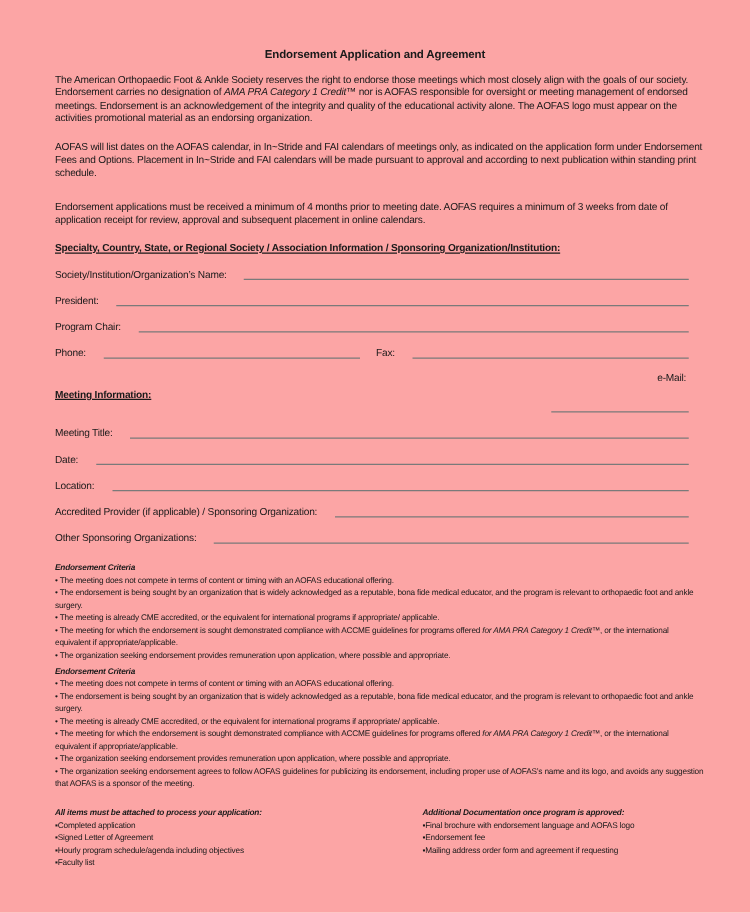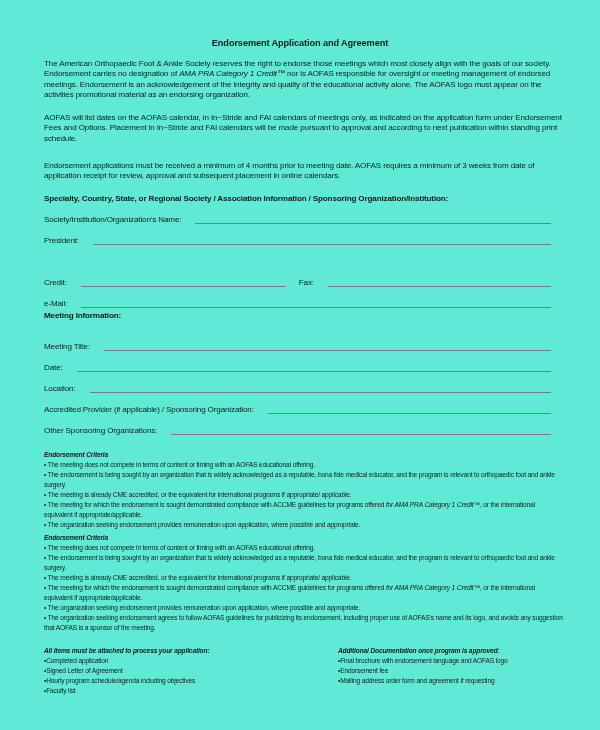--- a/index.html
+++ b/index.html
@@ -12,21 +12,21 @@
       height: 730px;
       overflow: hidden;
       position: relative;
       font-family: "Liberation Sans", sans-serif;
       color: #1a1a1a;
     }
     .page {
       position: absolute;
       left: 0; top: 0;
       width: 600px; height: 730px;
-      background: #5eead4;
+      background: #fca5a5;
     }
     .title {
       position: absolute;
       left: 0; width: 600px;
       top: 38px;
       text-align: center;
       font-weight: bold;
       font-size: 9.2px;
       letter-spacing: -0.1px;
     }
@@ -39,20 +39,21 @@
       letter-spacing: -0.15px;
     }
     .p1 { top: 59px; }
     .p2 { top: 113px; }
     .p3 { top: 161px; }
     .heading {
       position: absolute;
       left: 44px;
       font-size: 8.1px;
       font-weight: bold;
+      text-decoration: underline;
       letter-spacing: -0.15px;
     }
     .h-society { top: 194px; }
     .h-meeting { top: 311px; }
 
     .field {
       position: absolute;
       left: 44px;
       width: 507px;
       height: 11px;
@@ -79,21 +80,21 @@
       outline: none;
       padding: 0;
       font-size: 8px;
       height: 9px;
       font-family: "Liberation Sans", sans-serif;
     }
     .f-society { top: 214px; }
     .f-president { top: 235px; align-items: center; }
     .f-chair { top: 256px; }
     .f-phone { top: 277px; }
-    .f-email { top: 298px; }
+    .f-email { top: 298px; flex-direction: column; }
     .f-title { top: 341px; }
     .f-date { top: 362px; }
     .f-location { top: 383px; }
     .f-provider { top: 404px; }
     .f-other { top: 425px; }
 
     .phone-line { flex: 0 0 205px !important; }
     .fax-lbl { padding-left: 1px; }
 
     .criteria {
@@ -142,23 +143,27 @@
   <div class="field f-society">
     <span class="lbl">Society/Institution/Organization’s Name: </span>
     <input class="line" type="text" value="" style="">
   </div>
 
   <div class="field f-president">
     <span class="lbl">President: </span>
     <input class="line" type="text" value="" style="">
   </div>
 
+  <div class="field f-chair">
+    <span class="lbl">Program Chair: </span>
+    <input class="line" type="text" value="" style="">
+  </div>
 
   <div class="field f-phone">
-    <span class="lbl">Credit:</span>
+    <span class="lbl">Phone:</span>
     <input class="line phone-line" type="text" value="" style="">
     <span class="lbl fax-lbl">Fax: </span>
     <input class="line" type="text" value="" style="">
   </div>
 
   <div class="field f-email">
     <span class="lbl">e-Mail: </span>
     <input class="line" type="text" value="" style="">
   </div>
 

